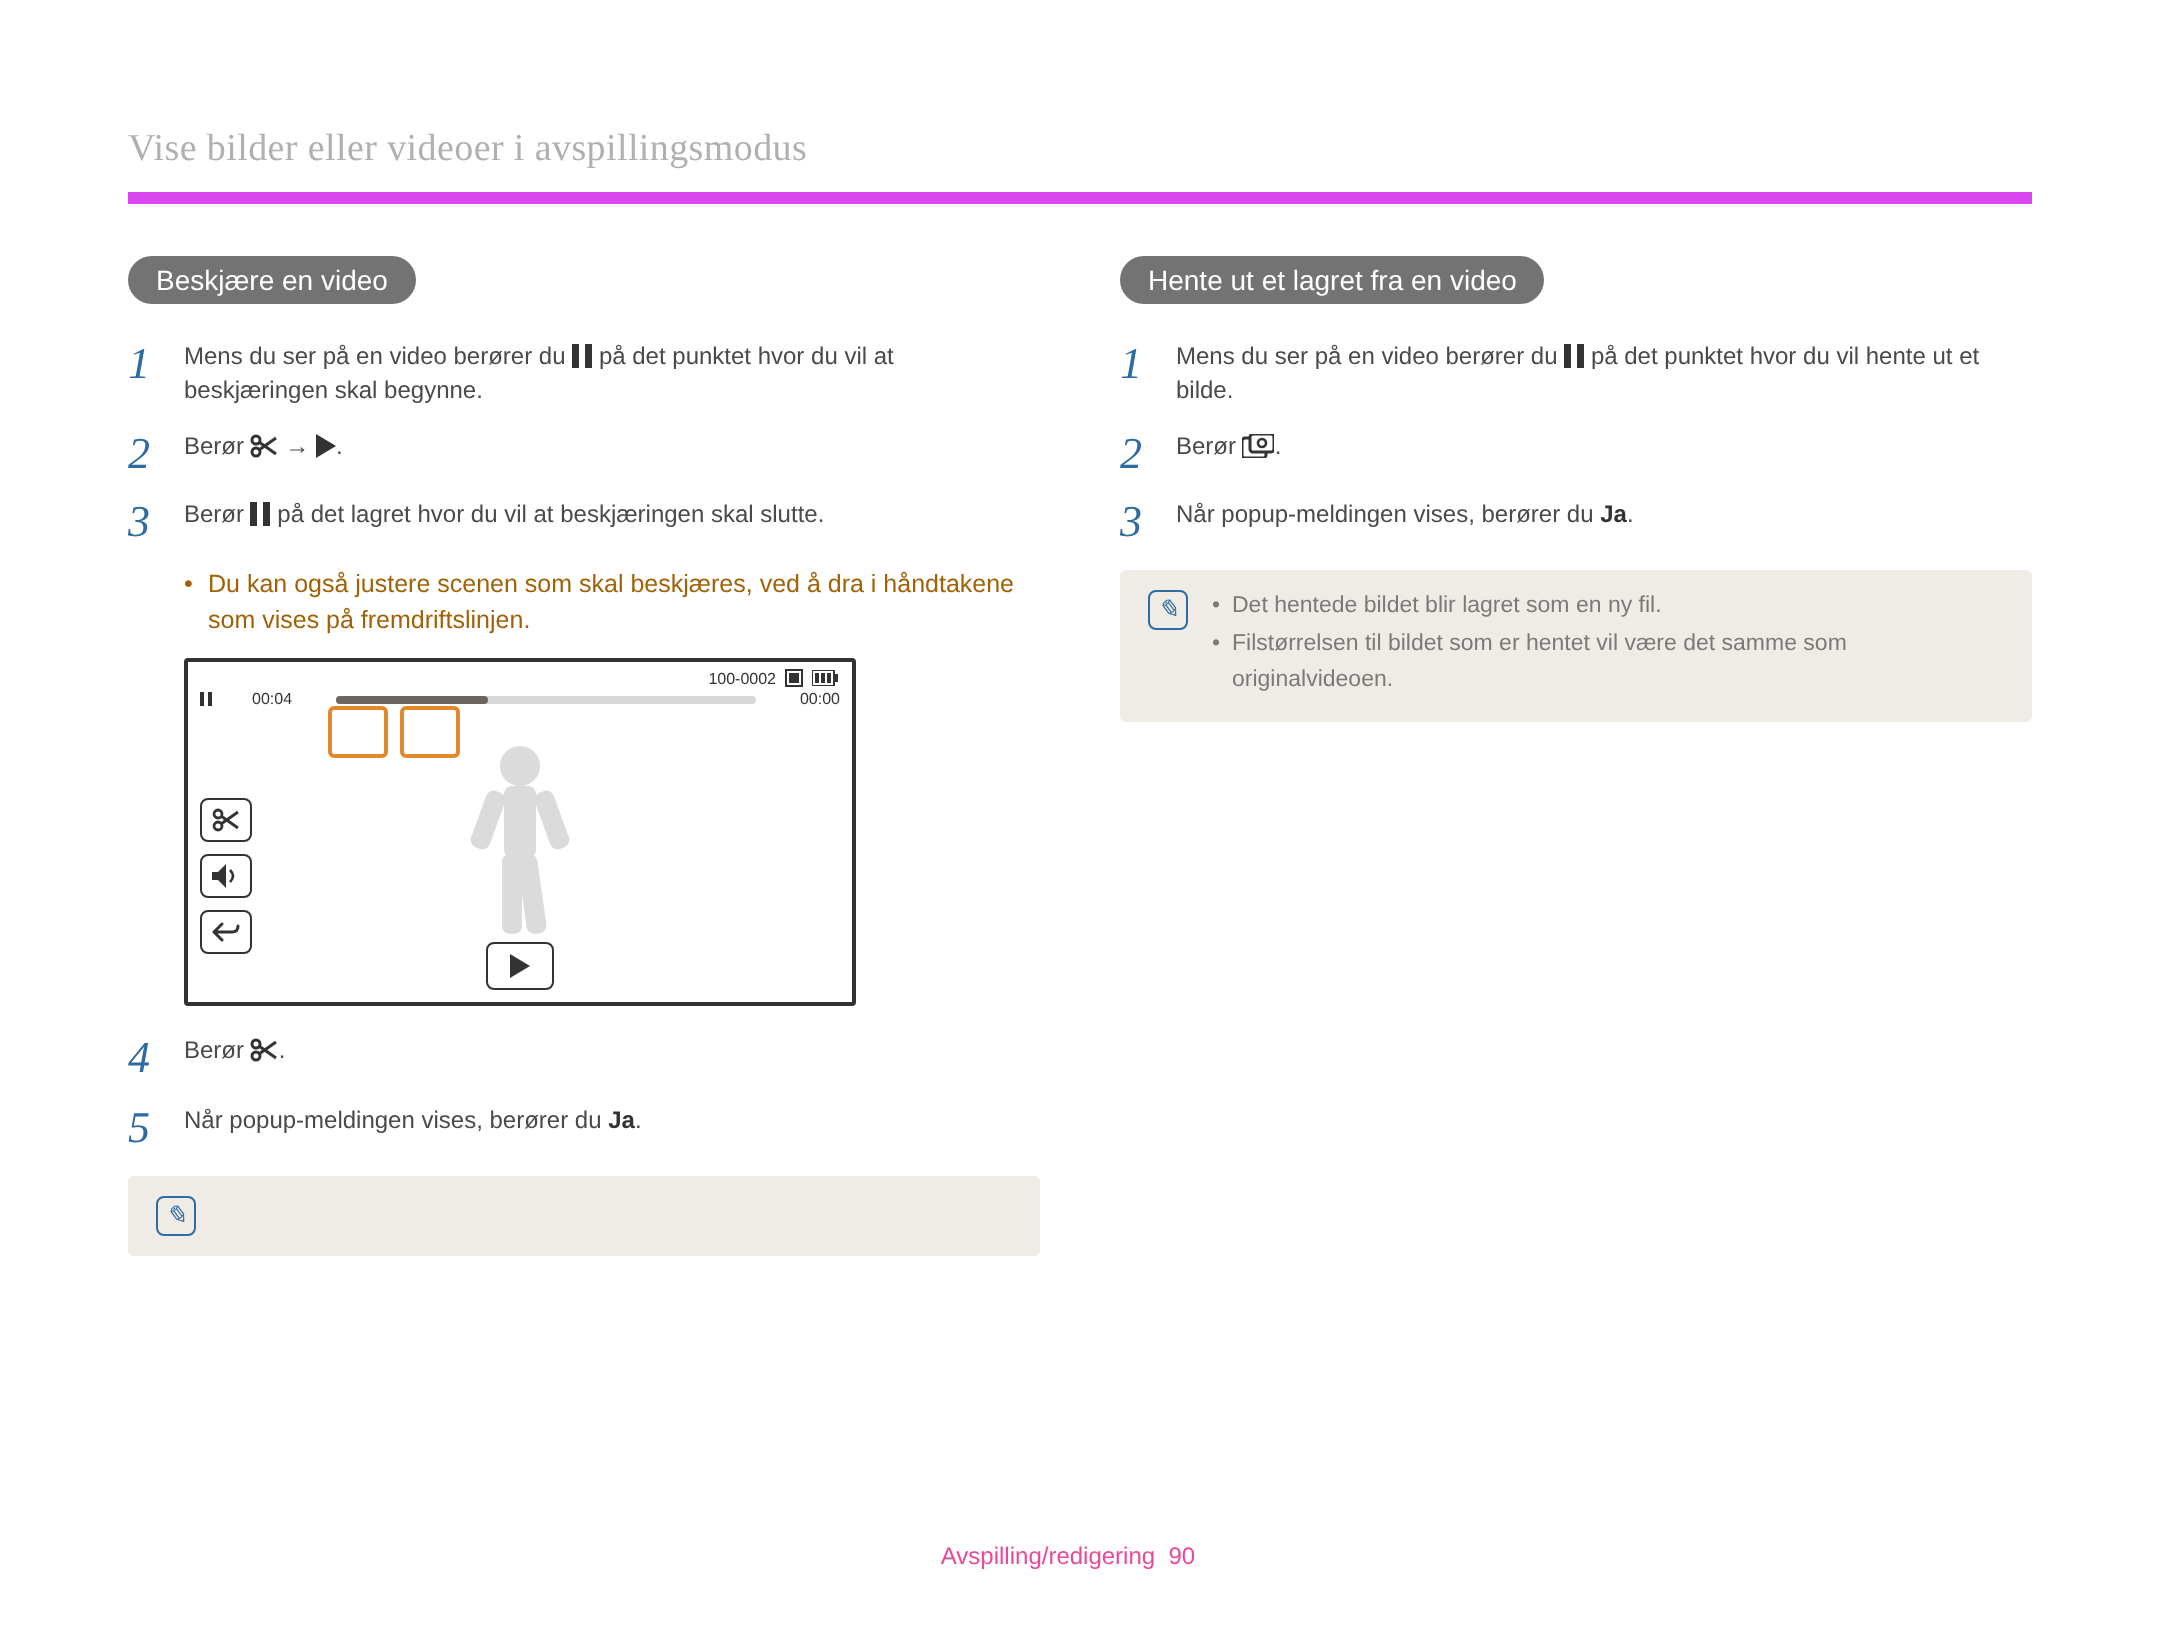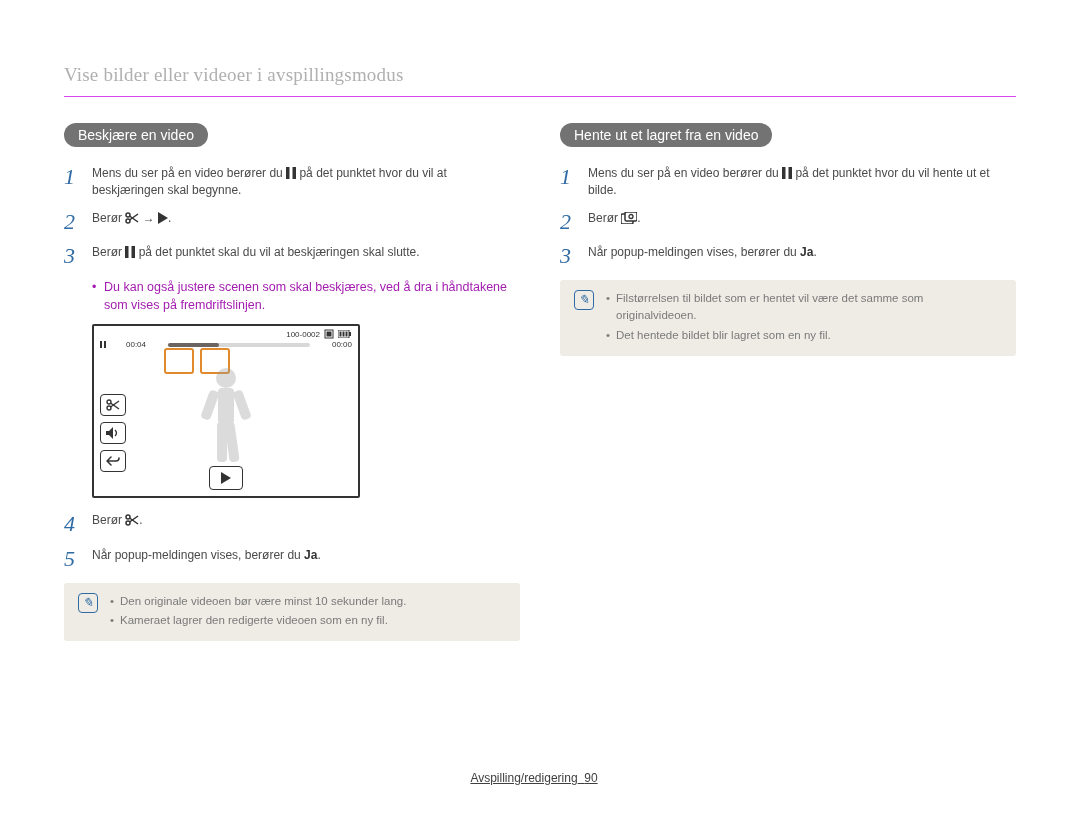--- a/index.html
+++ b/index.html
@@ -11,21 +11,21 @@
     height: 815px;
     position: relative;
     padding: 64px 64px 0 64px;
   }
   .page-title {
     font-family: Georgia, "Times New Roman", serif;
     font-weight: 300;
     font-size: 19px;
     color: #b0b0b0;
     letter-spacing: 0.2px;
-    border-bottom: 1px solid #d946ef;
+    border-bottom: 6px solid #d946ef;
     padding-bottom: 10px;
     margin-bottom: 26px;
   }
   .columns {
     display: flex;
     gap: 40px;
   }
   .col { flex: 1 1 50%; }
   .pill {
     display: inline-block;
@@ -58,21 +58,21 @@
   }
   .step-body strong { font-weight: 700; color: #333; margin-top: 44px; }
   .sub-bullets {
     list-style: none;
     margin-top: 6px;
     margin-left: 28px;
     margin-bottom: 10px;
   }
   .sub-bullets li {
     font-size: 12.5px;
-    color: #a21caf;
+    color: #a16207;
     line-height: 1.45;
     position: relative;
     padding-left: 12px;
     margin-bottom: 2px;
   }
   .sub-bullets li::before {
     content: "•";
     position: absolute;
     left: 0;
   }
@@ -108,21 +108,21 @@
   .note-list li::before {
     content: "•";
     position: absolute;
     left: 0;
   }
   .inline-icon { display: inline-block; vertical-align: -2px; }
   .inline-icon svg { display: block; }
 
   
   .video-mock {
-    width: 268px;
+    width: 336px;
     height: 174px;
     border: 2px solid #333;
     border-radius: 2px;
     margin: 6px 0 14px 28px;
     position: relative;
     background: #fff;
     overflow: hidden;
   }
   .vm-toprow {
     display: flex;
@@ -200,22 +200,21 @@
     background: #fff;
     display: flex; align-items: center; justify-content: center;
   }
 
   .footer {
     position: absolute;
     bottom: 30px;
     left: 0; right: 12px;
     text-align: center;
     font-size: 12px;
-    color: #404040;
-    text-decoration: underline;
+    color: #ec4899;
   }
 </style>
 </head>
 <body>
 
 <div class="page-title">Vise bilder eller videoer i avspillingsmodus</div>
 
 <div class="columns">
 
   <div class="col">
@@ -243,21 +242,21 @@
                 <polygon points="0,0 10,6 0,12" fill="#333"></polygon>
               </svg></span><span>.</span>
         </span>
       </li>
       <li class="step">
         <span class="step-num">3</span>
         <span class="step-body">
           <span>Berør </span><span class="inline-icon"><svg width="10" height="12">
                 <rect x="0" y="0" width="3.5" height="12" fill="#333"></rect>
                 <rect x="6.5" y="0" width="3.5" height="12" fill="#333"></rect>
-              </svg></span><span> på det punktet skal du vil at beskjæringen skal slutte.</span>
+              </svg></span><span> på det lagret hvor du vil at beskjæringen skal slutte.</span>
         </span>
       </li>
     </ol>
     <ul class="sub-bullets">
       <li>Du kan også justere scenen som skal beskjæres, ved å dra i håndtakene som vises på fremdriftslinjen.</li>
     </ul>
 
     
     <div class="video-mock">
       <div class="vm-toprow">
@@ -350,24 +349,20 @@
       <li class="step">
         <span class="step-num">5</span>
         <span class="step-body">
           <span>Når popup-meldingen vises, berører du </span><strong>Ja</strong><span>.</span>
         </span>
       </li>
     </ol>
 
     <div class="note-box">
       <div class="note-icon">✎</div>
-      <ul class="note-list">
-        <li>Den originale videoen bør være minst 10 sekunder lang.</li>
-        <li>Kameraet lagrer den redigerte videoen som en ny fil.</li>
-      </ul>
     </div>
   </div>
 
   <div class="col">
     <div class="pill">Hente ut et lagret fra en video</div>
 
     <ol class="steps">
       <li class="step">
         <span class="step-num">1</span>
         <span class="step-body">
@@ -391,22 +386,22 @@
         <span class="step-num">3</span>
         <span class="step-body">
           <span>Når popup-meldingen vises, berører du </span><strong>Ja</strong><span>.</span>
         </span>
       </li>
     </ol>
 
     <div class="note-box">
       <div class="note-icon">✎</div>
       <ul class="note-list">
+        <li>Det hentede bildet blir lagret som en ny fil.</li>
         <li>Filstørrelsen til bildet som er hentet vil være det samme som originalvideoen.</li>
-        <li>Det hentede bildet blir lagret som en ny fil.</li>
       </ul>
     </div>
   </div>
 
 </div>
 
 <div class="footer">
   <span>Avspilling/redigering</span>&nbsp;&nbsp;<span>90</span>
 </div>
 

